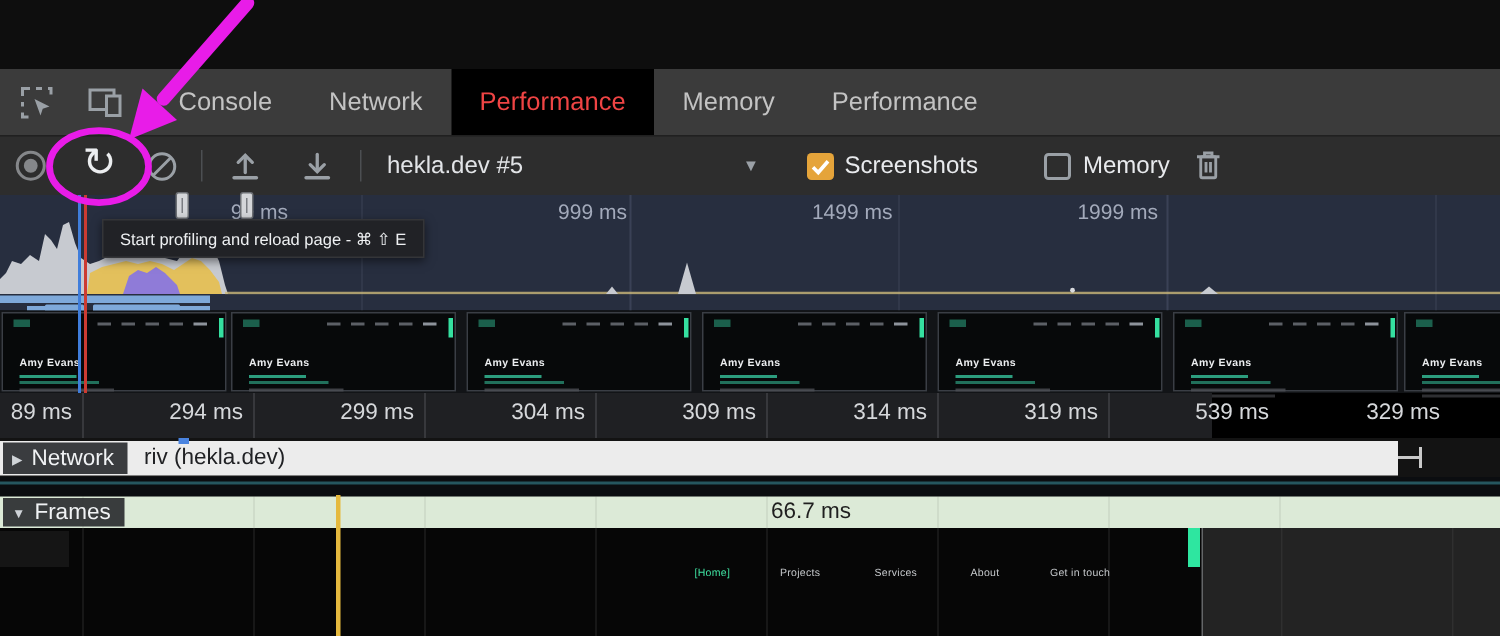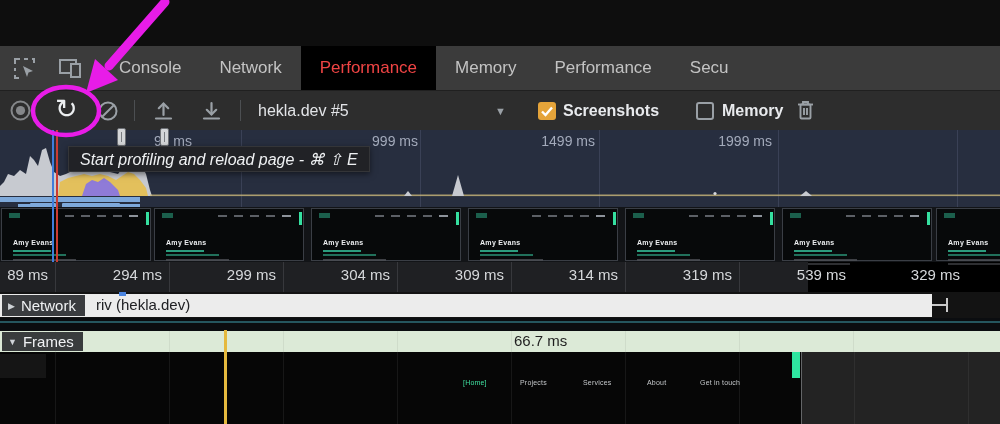--- a/index.html
+++ b/index.html
@@ -20,35 +20,35 @@
 
   
   .toolbar{position:absolute;left:0;top:91px;width:1000px;height:39px;background:#2d2d2d;}
   .tb{position:absolute;top:0;height:39px;display:flex;align-items:center;background:none;border:none;padding:0;}
   .sep{position:absolute;top:9px;width:1px;height:21px;background:#4c4f52;}
   .session{font-size:16px;color:#e2e4e7;}
   .caret{font-size:11px;color:#9aa0a6;}
   .cb{width:18px;height:18px;border-radius:3px;position:relative;}
   .cb.checked{background:#e5a43a;}
   .cb.empty{border:2px solid #9aa0a6;background:transparent;}
-  .cb-label{font-size:16px;color:#e8eaed;font-weight:bold;}
+  .cb-label{font-size:16px;color:#e8eaed;}
   .reload-glyph{font-family:"DejaVu Sans",sans-serif;font-size:27px;color:#eceef0;line-height:1;transform:translateY(-2px);}
 
   
   .overview{position:absolute;left:0;top:130px;width:1000px;height:77px;background:#272e3f;
     background-image:repeating-linear-gradient(to right,transparent 0,transparent 178px,#3a4156 178px,#3a4156 179px);
     background-position:63px 0;}
   .ov-label{position:absolute;top:3px;width:90px;text-align:right;font-size:14px;color:#a3aabb;}
   .handle{position:absolute;top:-2px;width:9px;height:18px;background:#d4d6d9;border:1px solid #6d7075;border-radius:2px;}
   .handle::after{content:"";position:absolute;left:3px;top:3px;width:1px;height:10px;background:#7a7d82;}
   .ovchart{position:absolute;left:0;top:16px;}
   .net-ov{position:absolute;height:5px;background:#7ea9da;border-radius:1px;}
   .tooltip{position:absolute;left:68px;top:16px;height:26px;display:flex;align-items:center;
     background:#212226;border:1px solid #343538;box-shadow:0 2px 6px rgba(0,0,0,.5);
-    padding:0 11px;font-size:16px;color:#eef0f2;white-space:nowrap;z-index:40;font-style:italic;}
+    padding:0 11px;font-size:11px;color:#eef0f2;white-space:nowrap;z-index:40;}
 
   
   .filmstrip{position:absolute;left:0;top:207px;width:1000px;height:55px;background:#121417;}
   .thumb{position:absolute;top:1px;width:150px;height:53px;background:#07090a;border:1px solid #3a3e45;}
   .thumb .logo{position:absolute;left:7px;top:4px;width:11px;height:5px;background:#1e6e58;opacity:.85;}
   .thumb .tnav{position:absolute;right:12px;top:6px;display:flex;gap:7px;}
   .thumb .tnav i{display:block;width:9px;height:2px;background:#5c6066;}
   .thumb .tnav i:last-child{background:#8d939b;}
   .thumb .title{position:absolute;left:11px;top:30px;font-size:7px;font-weight:bold;color:#eceef0;letter-spacing:.3px;}
   .thumb .tl1{position:absolute;left:11px;top:41px;width:38px;height:2px;background:#2c9d7e;}
@@ -125,21 +125,20 @@
           <rect x="2" y="3" width="16" height="13" fill="none" stroke="#9aa0a6" stroke-width="2"></rect>
           <rect x="13" y="7" width="9" height="13" fill="#3b3b3b" stroke="#9aa0a6" stroke-width="2"></rect>
         </svg>
       </span>
     </div>
     <div class="tab">Console</div>
     <div class="tab">Network</div>
     <div class="tab active">Performance</div>
     <div class="tab">Memory</div>
     <div class="tab">Performance</div>
-    <div class="tab">Secu</div>
   </div>
 
   <div class="toolbar">
     <button class="tb" style="left:9px;">
       <svg width="23" height="23" viewBox="0 0 23 23">
         <circle cx="11.5" cy="11.5" r="9" fill="none" stroke="#85878a" stroke-width="2"></circle>
         <circle cx="11.5" cy="11.5" r="4.6" fill="#85878a"></circle>
       </svg>
     </button>
     <button class="tb" style="left:55px;">

